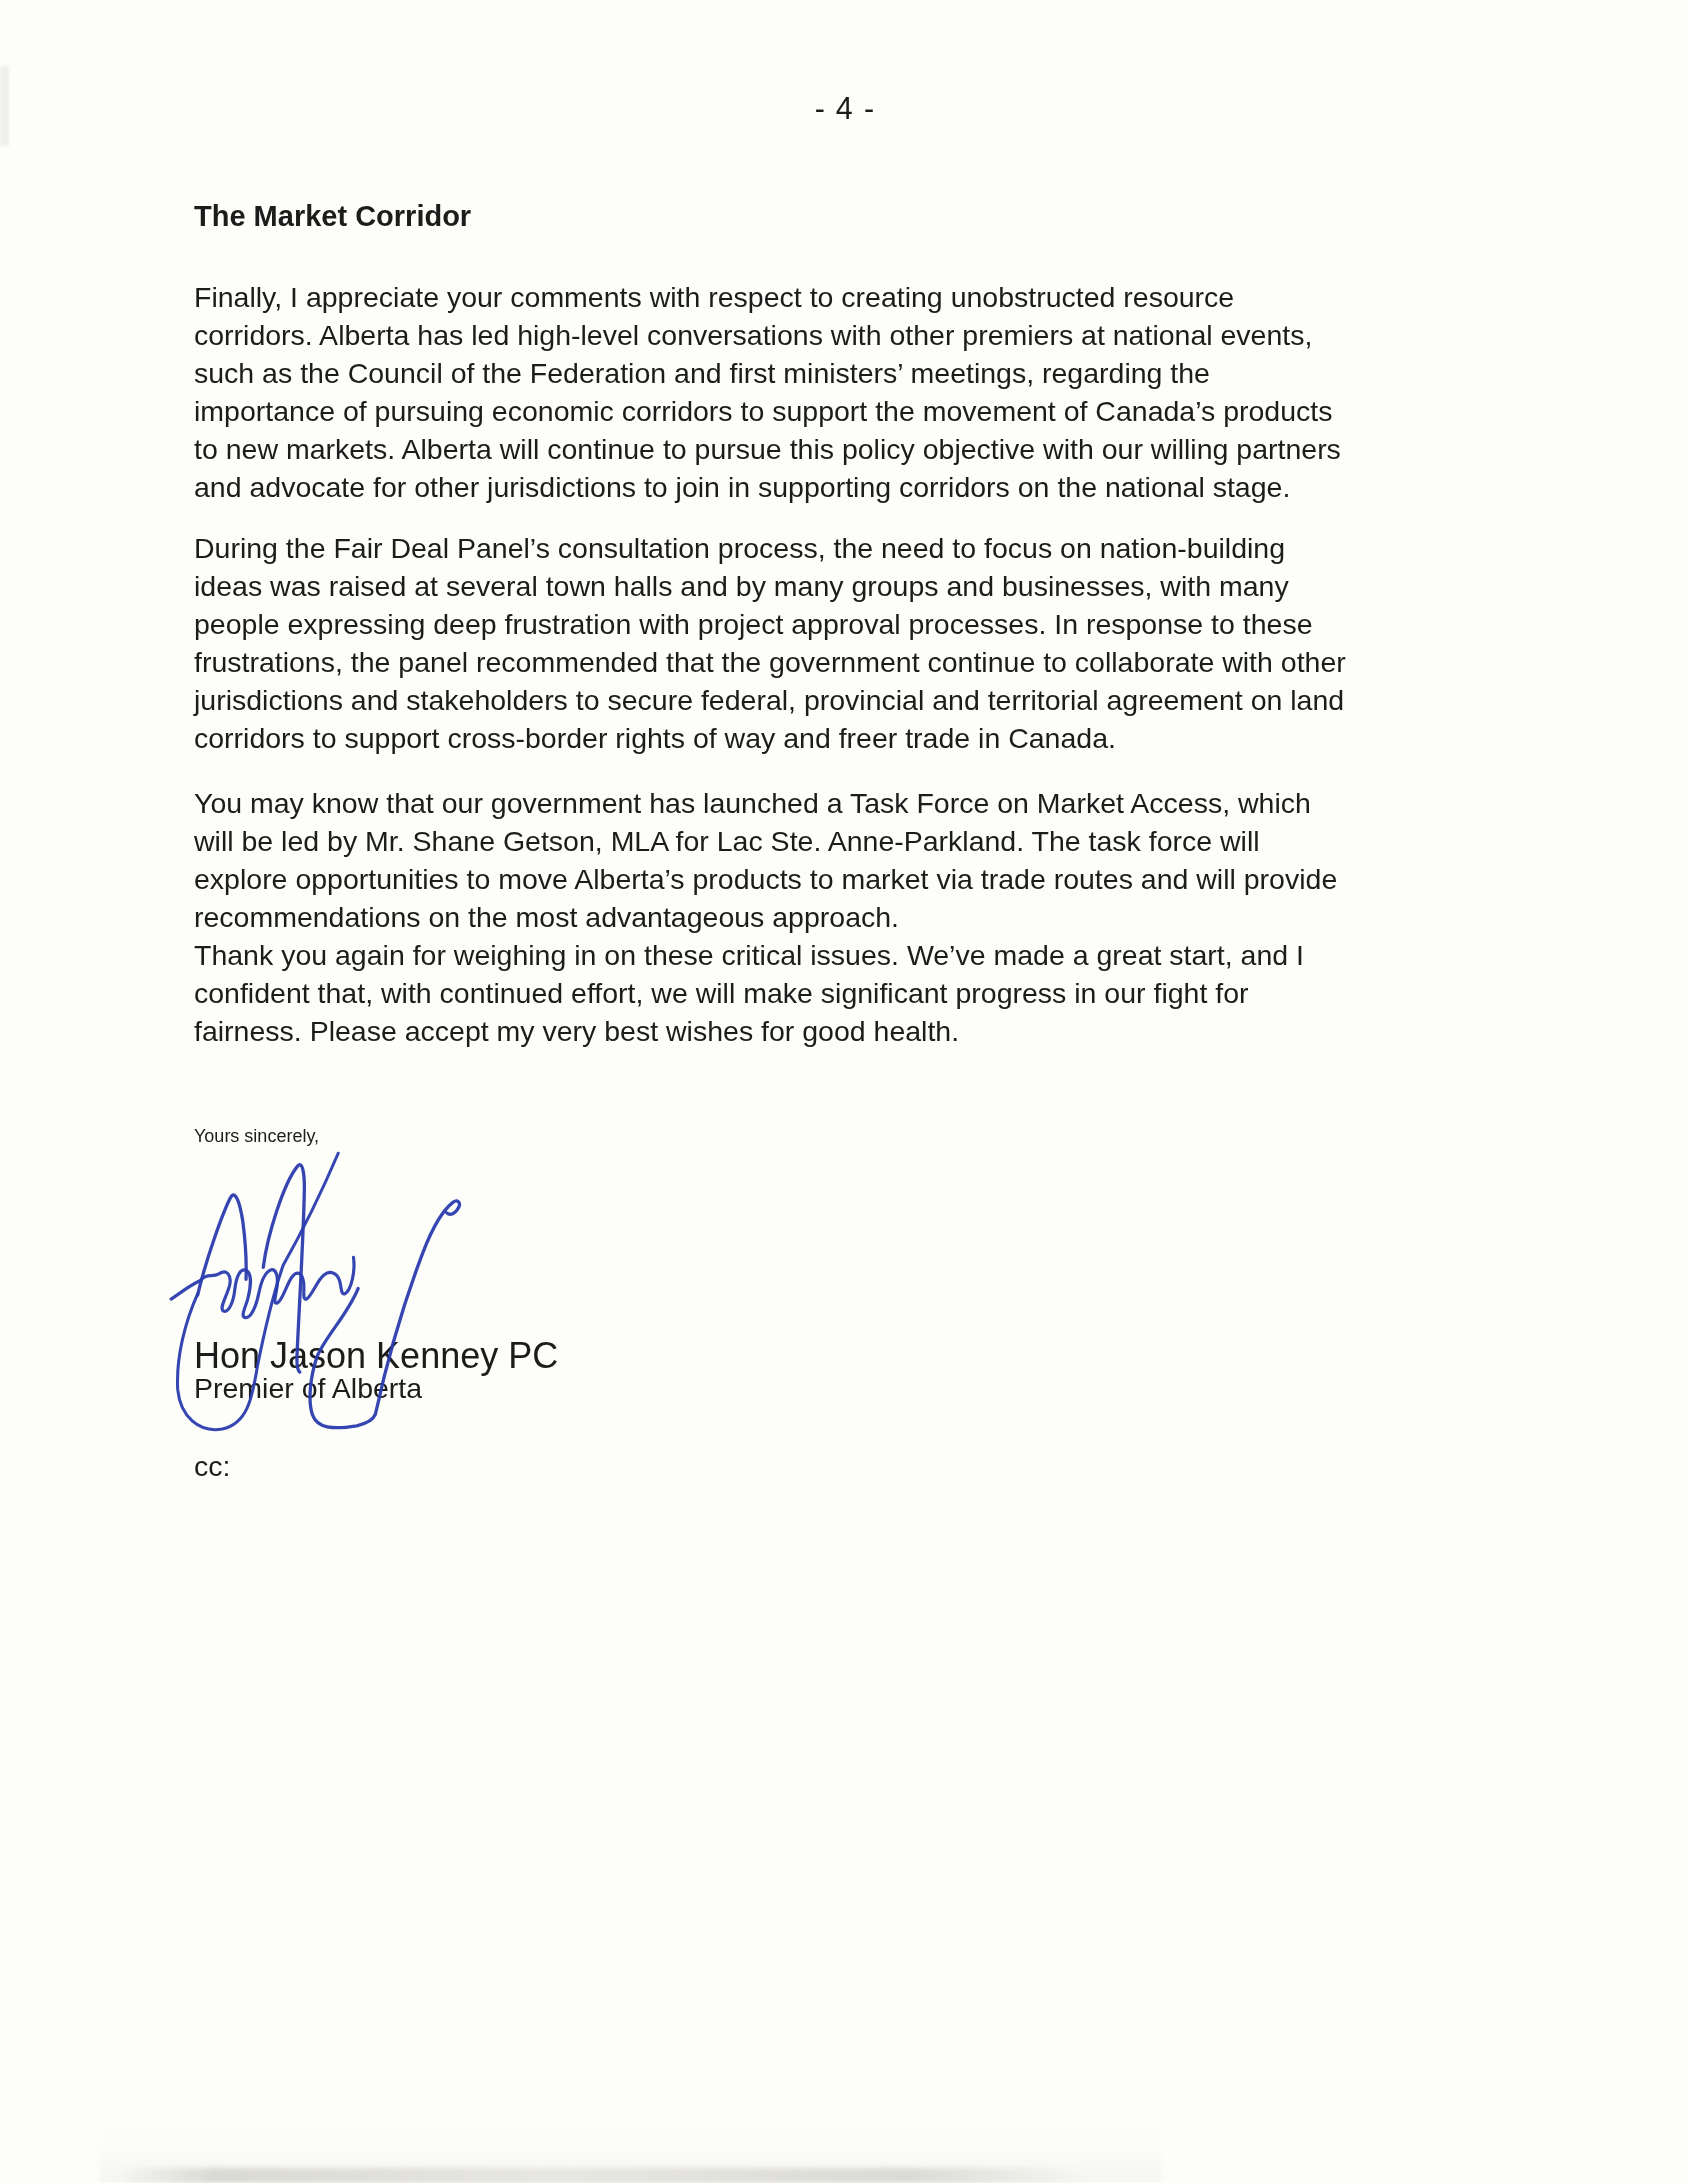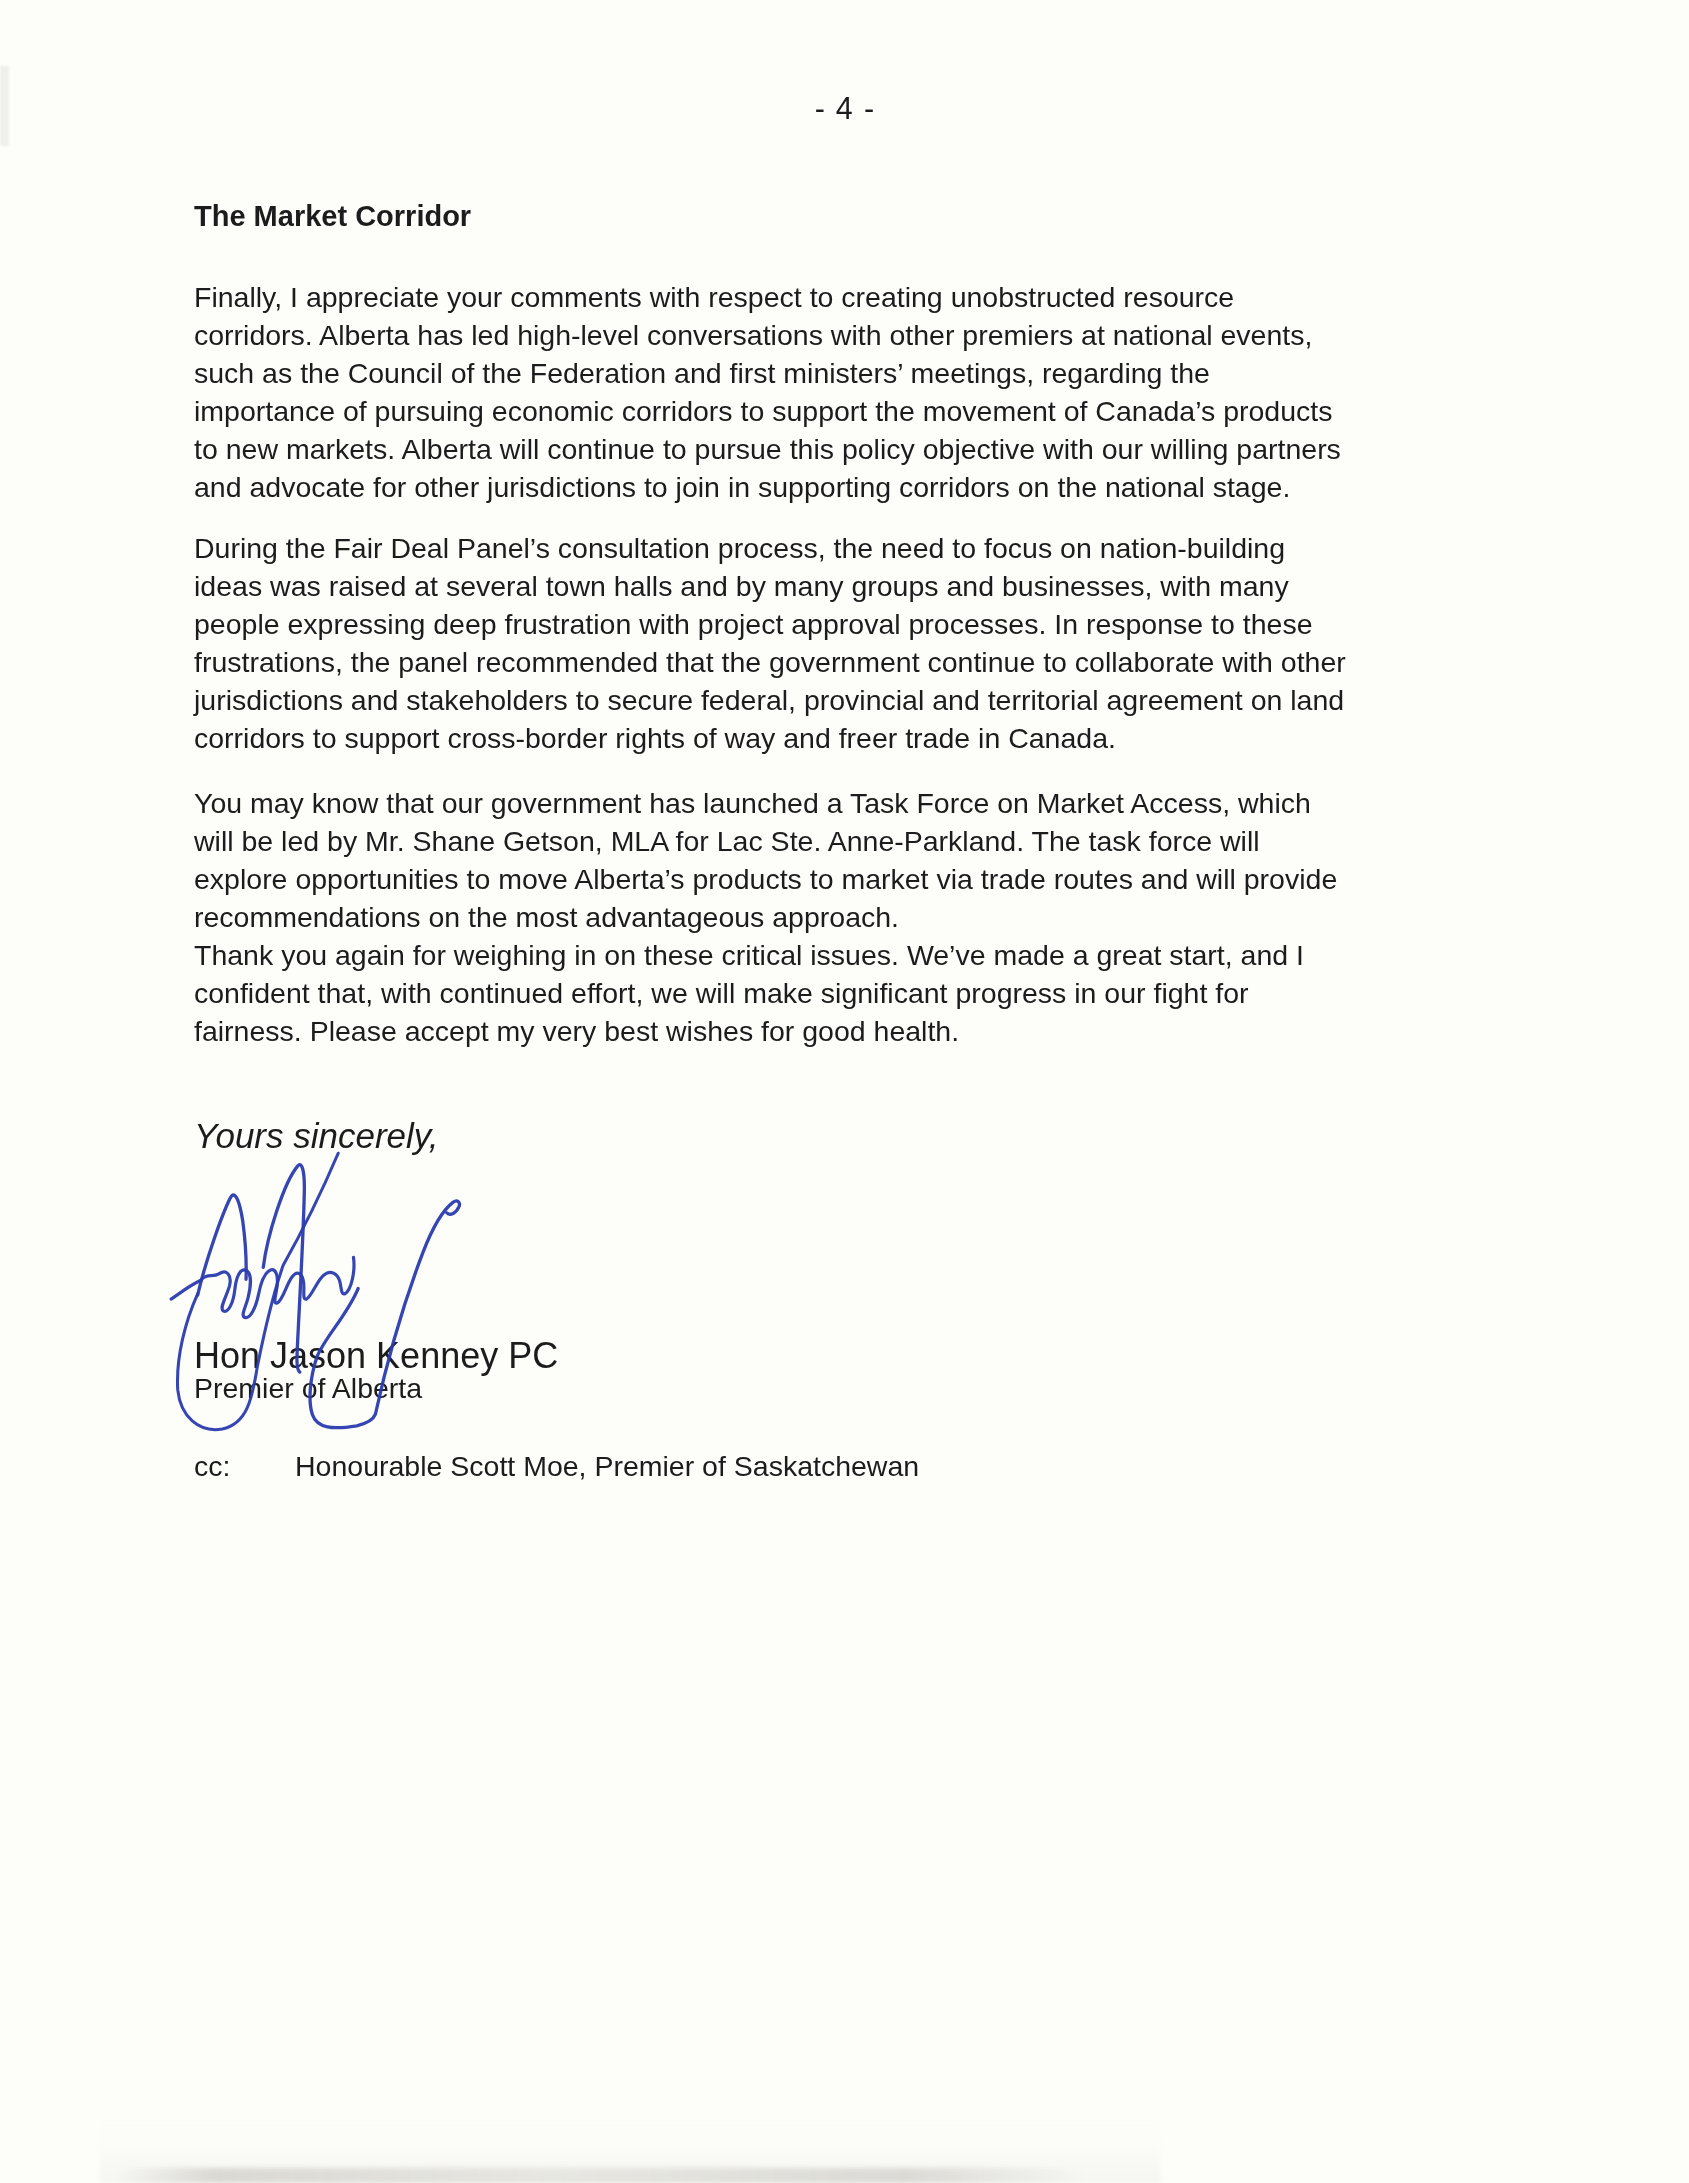--- a/index.html
+++ b/index.html
@@ -39,21 +39,21 @@
     margin: 0;
     font-size: 28.5px;
     font-weight: 400;
     line-height: 38px;
     white-space: pre;
   }
   .p1 { top: 278px; }
   .p2 { top: 529px; }
   .p3 { top: 784px; }
   .p4 { top: 936px; }
-  .closing { position: absolute; left: 194px; top: 1117px; font-size: 35px; line-height: 38px; white-space: pre; font-style: italic; }
+  .closing { position: absolute; left: 194px; top: 1117px; font-size: 18px; line-height: 38px; white-space: pre; }
   .sig-name  { position: absolute; left: 194px; top: 1340px; font-size: 36px; line-height: 32px; white-space: pre; }
   .sig-title { position: absolute; left: 194px; top: 1372px; font-size: 28.5px; line-height: 32px; white-space: pre; }
   .cc-row { position: absolute; left: 0; top: 1447px; width: 1548px; height: 40px; }
   .cc-label { position: absolute; left: 194px; top: 0; font-size: 28.5px; line-height: 38px; white-space: pre; }
   .cc-value { position: absolute; left: 295px; top: 0; font-size: 28.5px; line-height: 38px; white-space: pre; }
   .signature-svg {
     position: absolute;
     left: 159px;
     top: 1138px;
     width: 312px;
@@ -134,21 +134,20 @@
     <path class="sig-stroke" stroke-width="5" d="M 157,195 C 163,147 188,67 209,42 C 216,34 219,53 219,75 C 218,145 210,275 208,325 C 207,343 209,351 212,353" stroke="#2a3cae"></path>
 
     <path class="sig-stroke" stroke-width="5" d="M 300,227 C 283,268 250,300 238,330 C 228,360 224,395 231,417 C 238,438 262,440 298,434 C 312,431 322,427 326,417 C 345,330 372,240 398,172 C 415,128 430,107 443,97 C 450,92 455,97 452,104 C 448,113 439,118 434,113" stroke="#2a3cae"></path>
   </svg>
 
   <div class="sig-name">Hon Jason Kenney PC</div>
   <div class="sig-title">Premier of Alberta</div>
 
   <div class="cc-row">
     <span class="cc-label">cc:</span>
-    <span class="cc-value">Honourable Scott Moe, Premier of Saskatchewan</span>
   </div>
 
   <div class="scan-smudge-haze"></div>
   <div class="scan-smudge-bottom"></div>
   <div class="scan-edge-left"></div>
 
 </div>
 
 
 </body></html>

